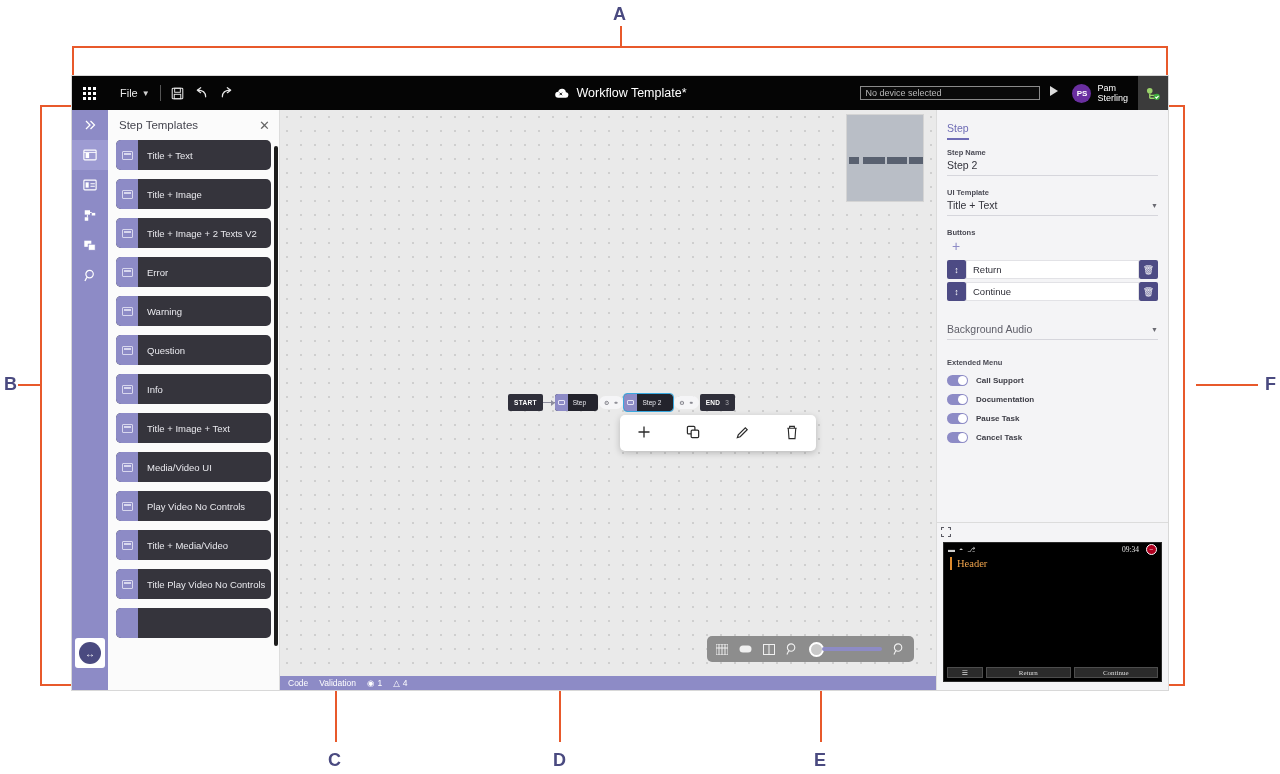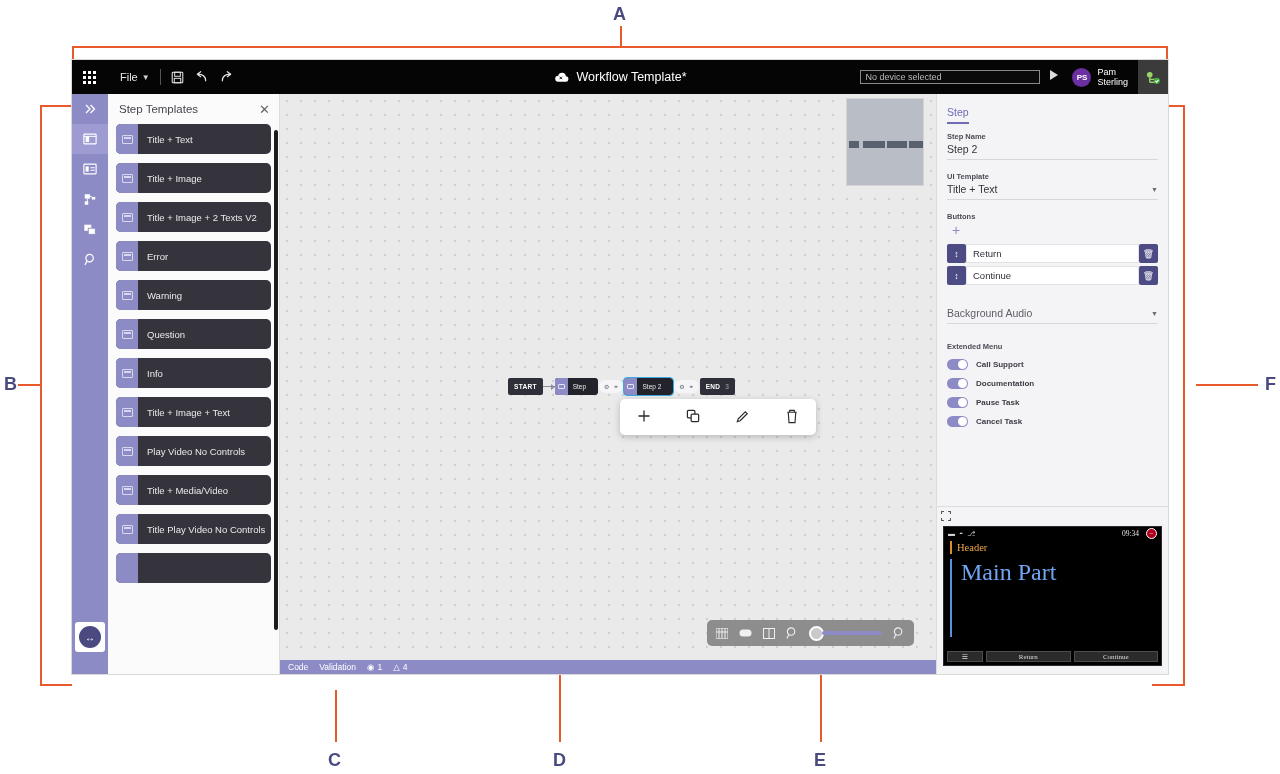--- a/index.html
+++ b/index.html
@@ -18,21 +18,21 @@
     color: #4a4a80;
     font-weight: bold;
     font-size: 18px;
     font-family: "Liberation Sans", sans-serif;
   }
   .ann-line { position: absolute; background: #e8592b; }
 
   
   #app {
     position: absolute;
-    left: 72px; top: 60px;
+    left: 72px; top: 76px;
     width: 1096px; height: 614px;
     background: #f2f2f2;
     overflow: hidden;
     box-shadow: 0 0 0 1px #d8d8d8;
   }
 
   
   .topbar {
     position: relative;
     height: 34px;
@@ -496,20 +496,26 @@
             <span class="tpl-ico">
               <span class="mini"></span>
             </span>
             <span class="tpl-label">Info</span>
           </div>
         <div class="tpl-item">
             <span class="tpl-ico">
               <span class="mini"></span>
             </span>
             <span class="tpl-label">Title + Image + Text</span>
+          </div>
+        <div class="tpl-item">
+            <span class="tpl-ico">
+              <span class="mini"></span>
+            </span>
+            <span class="tpl-label">Media/Video UI</span>
           </div>
         <div class="tpl-item">
             <span class="tpl-ico">
               <span class="mini"></span>
             </span>
             <span class="tpl-label">Play Video No Controls</span>
           </div>
         <div class="tpl-item">
             <span class="tpl-ico">
               <span class="mini"></span>
@@ -720,24 +726,20 @@
             <span>▬</span>
             <span>◓</span>
             <span>⎇</span>
             <span class="dev-time">09:34</span>
             <span class="dev-badge">−</span>
           </div>
           <div class="dev-header">
             <span class="bar"></span>
             <span class="txt">Header</span>
           </div>
-          <div class="dev-main">
-            <span class="bar"></span>
-            <span class="txt">Main Part</span>
-          </div>
           <div class="dev-btns">
             <span class="dev-btn small">☰</span>
             <span class="dev-btn">Return</span>
             <span class="dev-btn">Continue</span>
           </div>
         </div>
       </div>
     </div>
   </div>
 </div>

